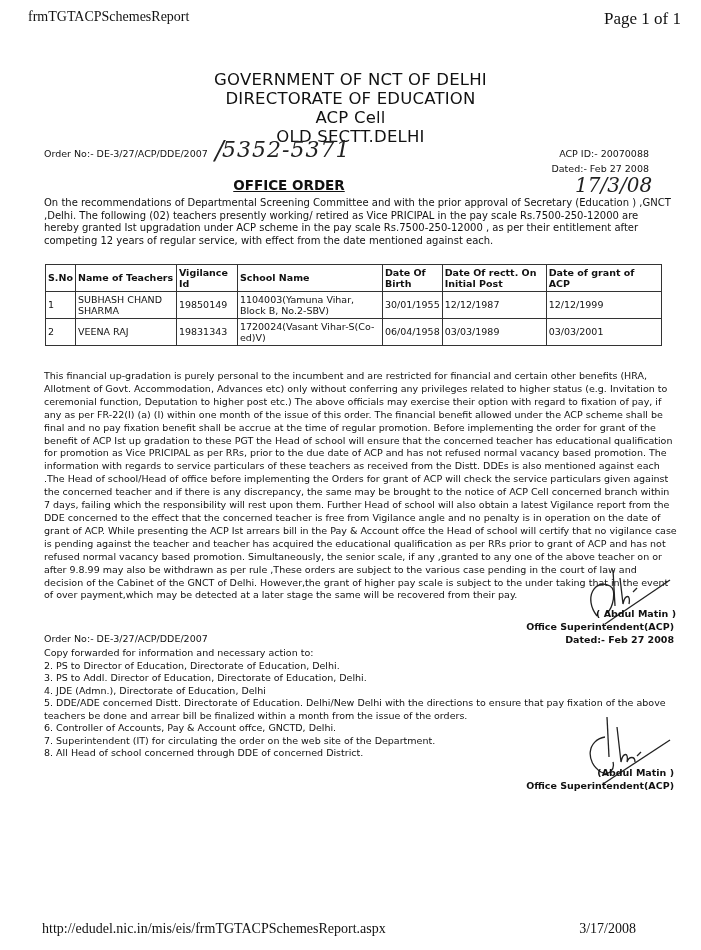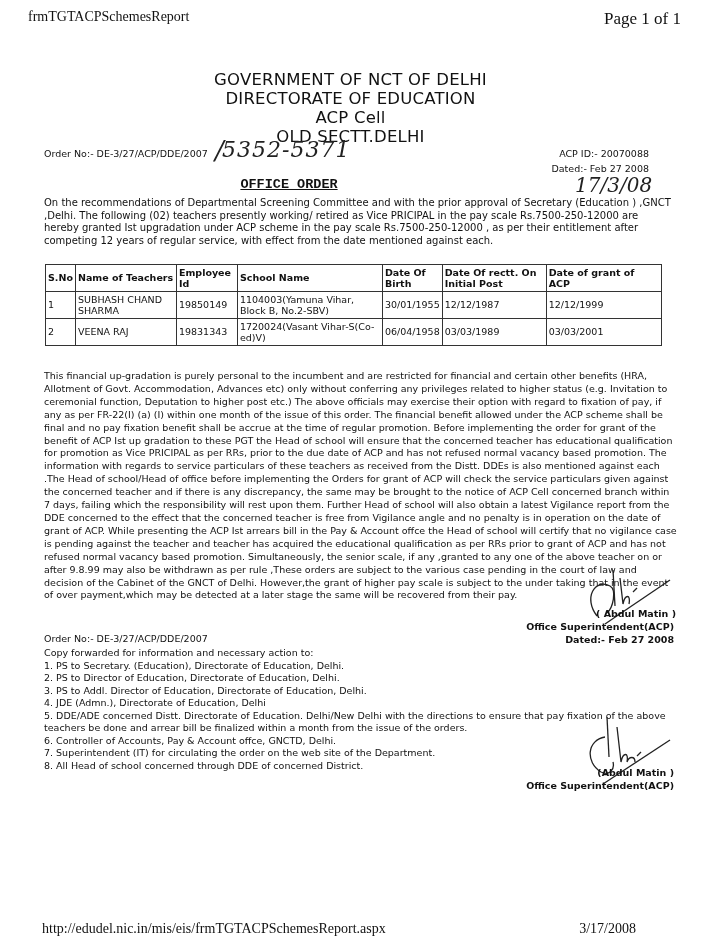--- a/index.html
+++ b/index.html
@@ -20,21 +20,21 @@
     #h4 { top: 127px; }
 
     #order-no { left: 44px; top: 148px; font-size: 9.5px; }
     .handwriting { font-family: "DejaVu Serif", "Liberation Serif", serif; font-style: italic; color: #222; }
     #order-hand { left: 222px; top: 137px; font-size: 22px; letter-spacing: 1px; }
     #order-slash { left: 215px; top: 135px; font-size: 26px; }
     #acp-id { right: 52px; top: 148px; font-size: 9.5px; }
     #dated-top { right: 52px; top: 163px; font-size: 9.5px; }
     #date-hand { left: 575px; top: 173px; font-size: 20px; }
 
-    #office-order { left: 0; width: 578px; top: 177px; text-align: center; font-size: 13.5px; font-weight: bold; font-family: Liberation Mono, monospace; }
+    #office-order { left: 0; width: 578px; top: 177px; text-align: center; font-size: 13.5px; font-weight: bold; }
     #office-order span { text-decoration: underline; }
 
     #intro { left: 44px; top: 197px; width: 630px; font-size: 10px; line-height: 12.5px; }
 
     table#teachers { position: absolute; left: 45px; top: 264px; border-collapse: collapse; font-size: 9.5px; }
     #teachers th, #teachers td { border: 1px solid #333; padding: 1px 2px; text-align: left; vertical-align: middle; line-height: 11.5px; }
     #teachers th { font-weight: bold; height: 24px; }
     #teachers td { height: 24px; }
     #teachers .c1 { width: 19px; }
     #teachers .c2 { width: 96px; }
@@ -80,21 +80,21 @@
 
 <div id="office-order" class="abs sans"><span>OFFICE ORDER</span></div>
 
 <div id="intro" class="abs sans">On the recommendations of Departmental Screening Committee and with the prior approval of Secretary (Education ) ,GNCT ,Delhi. The following (02) teachers presently working/ retired as Vice PRICIPAL in the pay scale Rs.7500-250-12000 are hereby granted Ist upgradation under ACP scheme in the pay scale Rs.7500-250-12000 , as per their entitlement after competing 12 years of regular service, with effect from the date mentioned against each.</div>
 
 <table id="teachers" class="sans">
   <thead>
     <tr>
       <th class="c1">S.No</th>
       <th class="c2">Name of Teachers</th>
-      <th class="c3">Employee Id</th>
+      <th class="c3">Vigilance Id</th>
       <th class="c4">School Name</th>
       <th class="c5">Date Of Birth</th>
       <th class="c6">Date Of rectt. On Initial Post</th>
       <th class="c7">Date of grant of ACP</th>
     </tr>
   </thead>
   <tbody>
     <tr>
       <td>1</td>
       <td>SUBHASH CHAND SHARMA</td>
@@ -125,21 +125,20 @@
   <path d="M68 34 L 72 30" fill="none" stroke="#222" stroke-width="1.2"></path>
   <path d="M40 66 L 105 22" fill="none" stroke="#222" stroke-width="1.3"></path>
 </svg>
 <div id="sig1-name" class="abs sans sig-block">( Abdul Matin )</div>
 <div id="sig1-title" class="abs sans sig-block">Office Superintendent(ACP)</div>
 <div id="sig1-date" class="abs sans sig-block">Dated:- Feb 27 2008</div>
 
 <div id="order-no-2" class="abs sans">Order No:- DE-3/27/ACP/DDE/2007</div>
 <div id="copy-list" class="abs sans">
   <div>Copy forwarded for information and necessary action to:</div>
-  <div>1. PS to Secretary. (Education), Directorate of Education, Delhi.</div>
   <div>2. PS to Director of Education, Directorate of Education, Delhi.</div>
   <div>3. PS to Addl. Director of Education, Directorate of Education, Delhi.</div>
   <div>4. JDE (Admn.), Directorate of Education, Delhi</div>
   <div>5. DDE/ADE concerned Distt. Directorate of Education. Delhi/New Delhi with the directions to ensure that pay fixation of the above teachers be done and arrear bill be finalized within a month from the issue of the orders.</div>
   <div>6. Controller of Accounts, Pay &amp; Account offce, GNCTD, Delhi.</div>
   <div>7. Superintendent (IT) for circulating the order on the web site of the Department.</div>
   <div>8. All Head of school concerned through DDE of concerned District.</div>
 </div>
 
 <svg class="sig" style="left:565px; top:712px;" width="110" height="75" viewBox="0 0 110 75">

